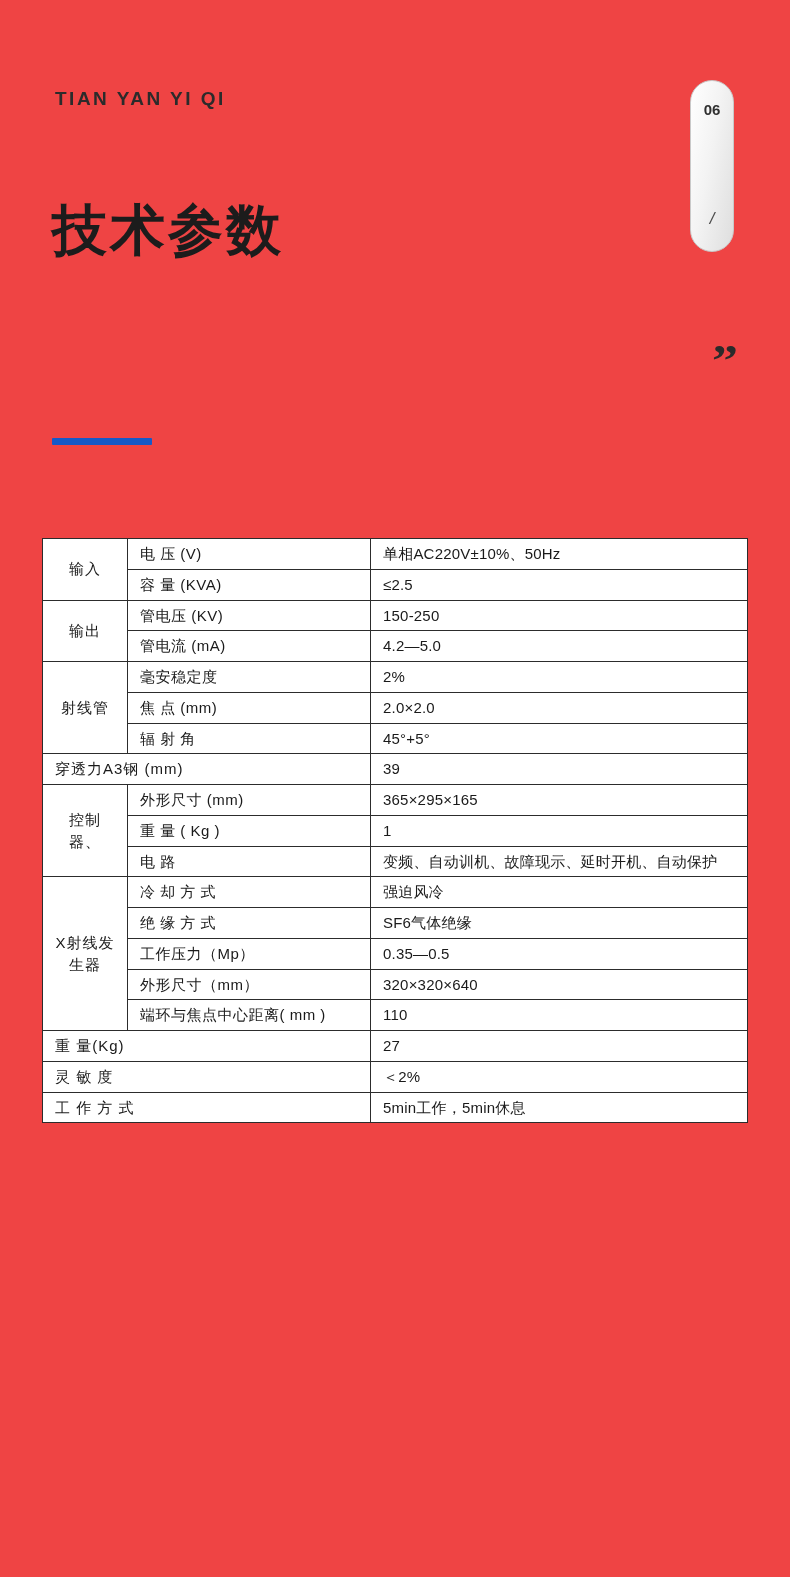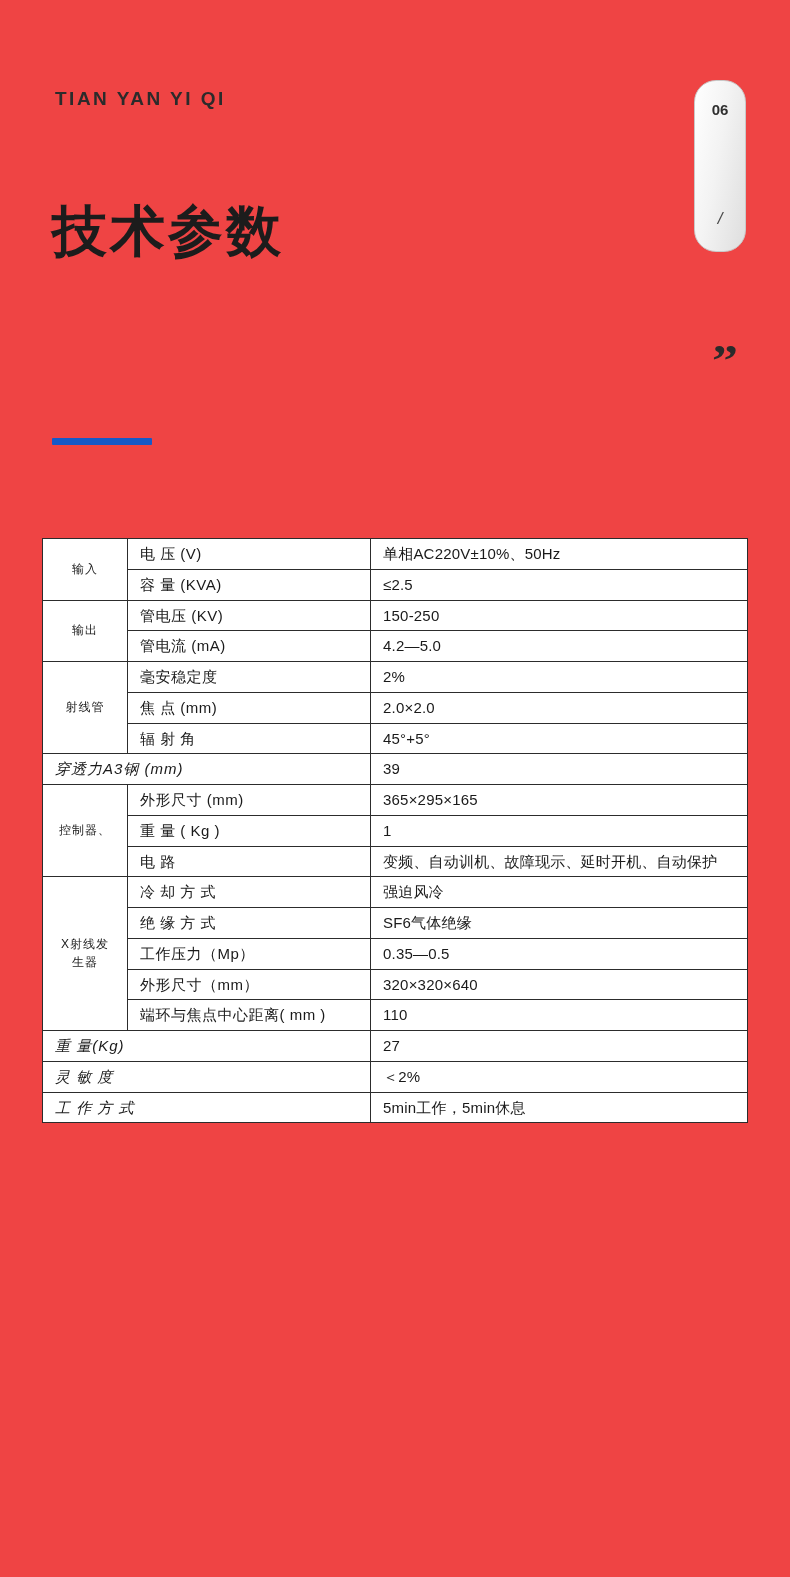--- a/index.html
+++ b/index.html
@@ -37,40 +37,40 @@
 
   .headline {
     position: absolute;
     left: 52px;
     top: 196px;
     font-size: 55px;
     line-height: 1.28;
     font-weight: 900;
     letter-spacing: 3px;
     color: #1c1c1c;
-    font-family: Liberation Sans, sans-serif;
+    font-family: Liberation Serif, serif;
   }
   .headline div { white-space: nowrap; }
 
   .accent-bar {
     position: absolute;
     left: 52px;
     top: 438px;
     width: 100px;
     height: 7px;
     background: #1559c8;
     border-radius: 1px;
   }
 
   
   .pill {
     position: absolute;
-    right: 44px;
+    right: 56px;
     top: 80px;
-    width: 52px;
+    width: 44px;
     height: 172px;
     border-radius: 22px;
     border: 1px solid #c9c9c9;
     background: linear-gradient(100deg, #ffffff 0%, #f3f3f3 45%, #dedede 100%);
     box-sizing: border-box;
   }
   .pill-num {
     position: absolute;
     left: 0;
     right: 0;
@@ -120,32 +120,32 @@
     color: #1a1a1a;
     line-height: 1.45;
     background: #fff;
   }
   .col-group { width: 60px; text-align: center; padding: 6px 4px; }
   .col-item  { width: 218px; }
   .col-value { width: auto; margin-top: 46px; }
 
   .group-label {
     writing-mode: horizontal-tb;
-    font-size: 12px;
+    font-size: 15px;
     letter-spacing: 1px;
     line-height: 1.5;
     word-break: break-all;
     text-align: center;
   }
 
   .item-label { letter-spacing: 0.5px; }
   .value-cell { letter-spacing: 0.2px; }
 
   .wide-label { letter-spacing: 1px; }
-  .pad-left { padding-left: 14px; font-style: italic; }
+  .pad-left { padding-left: 14px; }
 </style>
 </head>
 <body>
 
 <div class="page">
 
   <div class="brand">TIAN  YAN YI  QI</div>
 
   <div class="headline">
     <div>技术参数</div>

